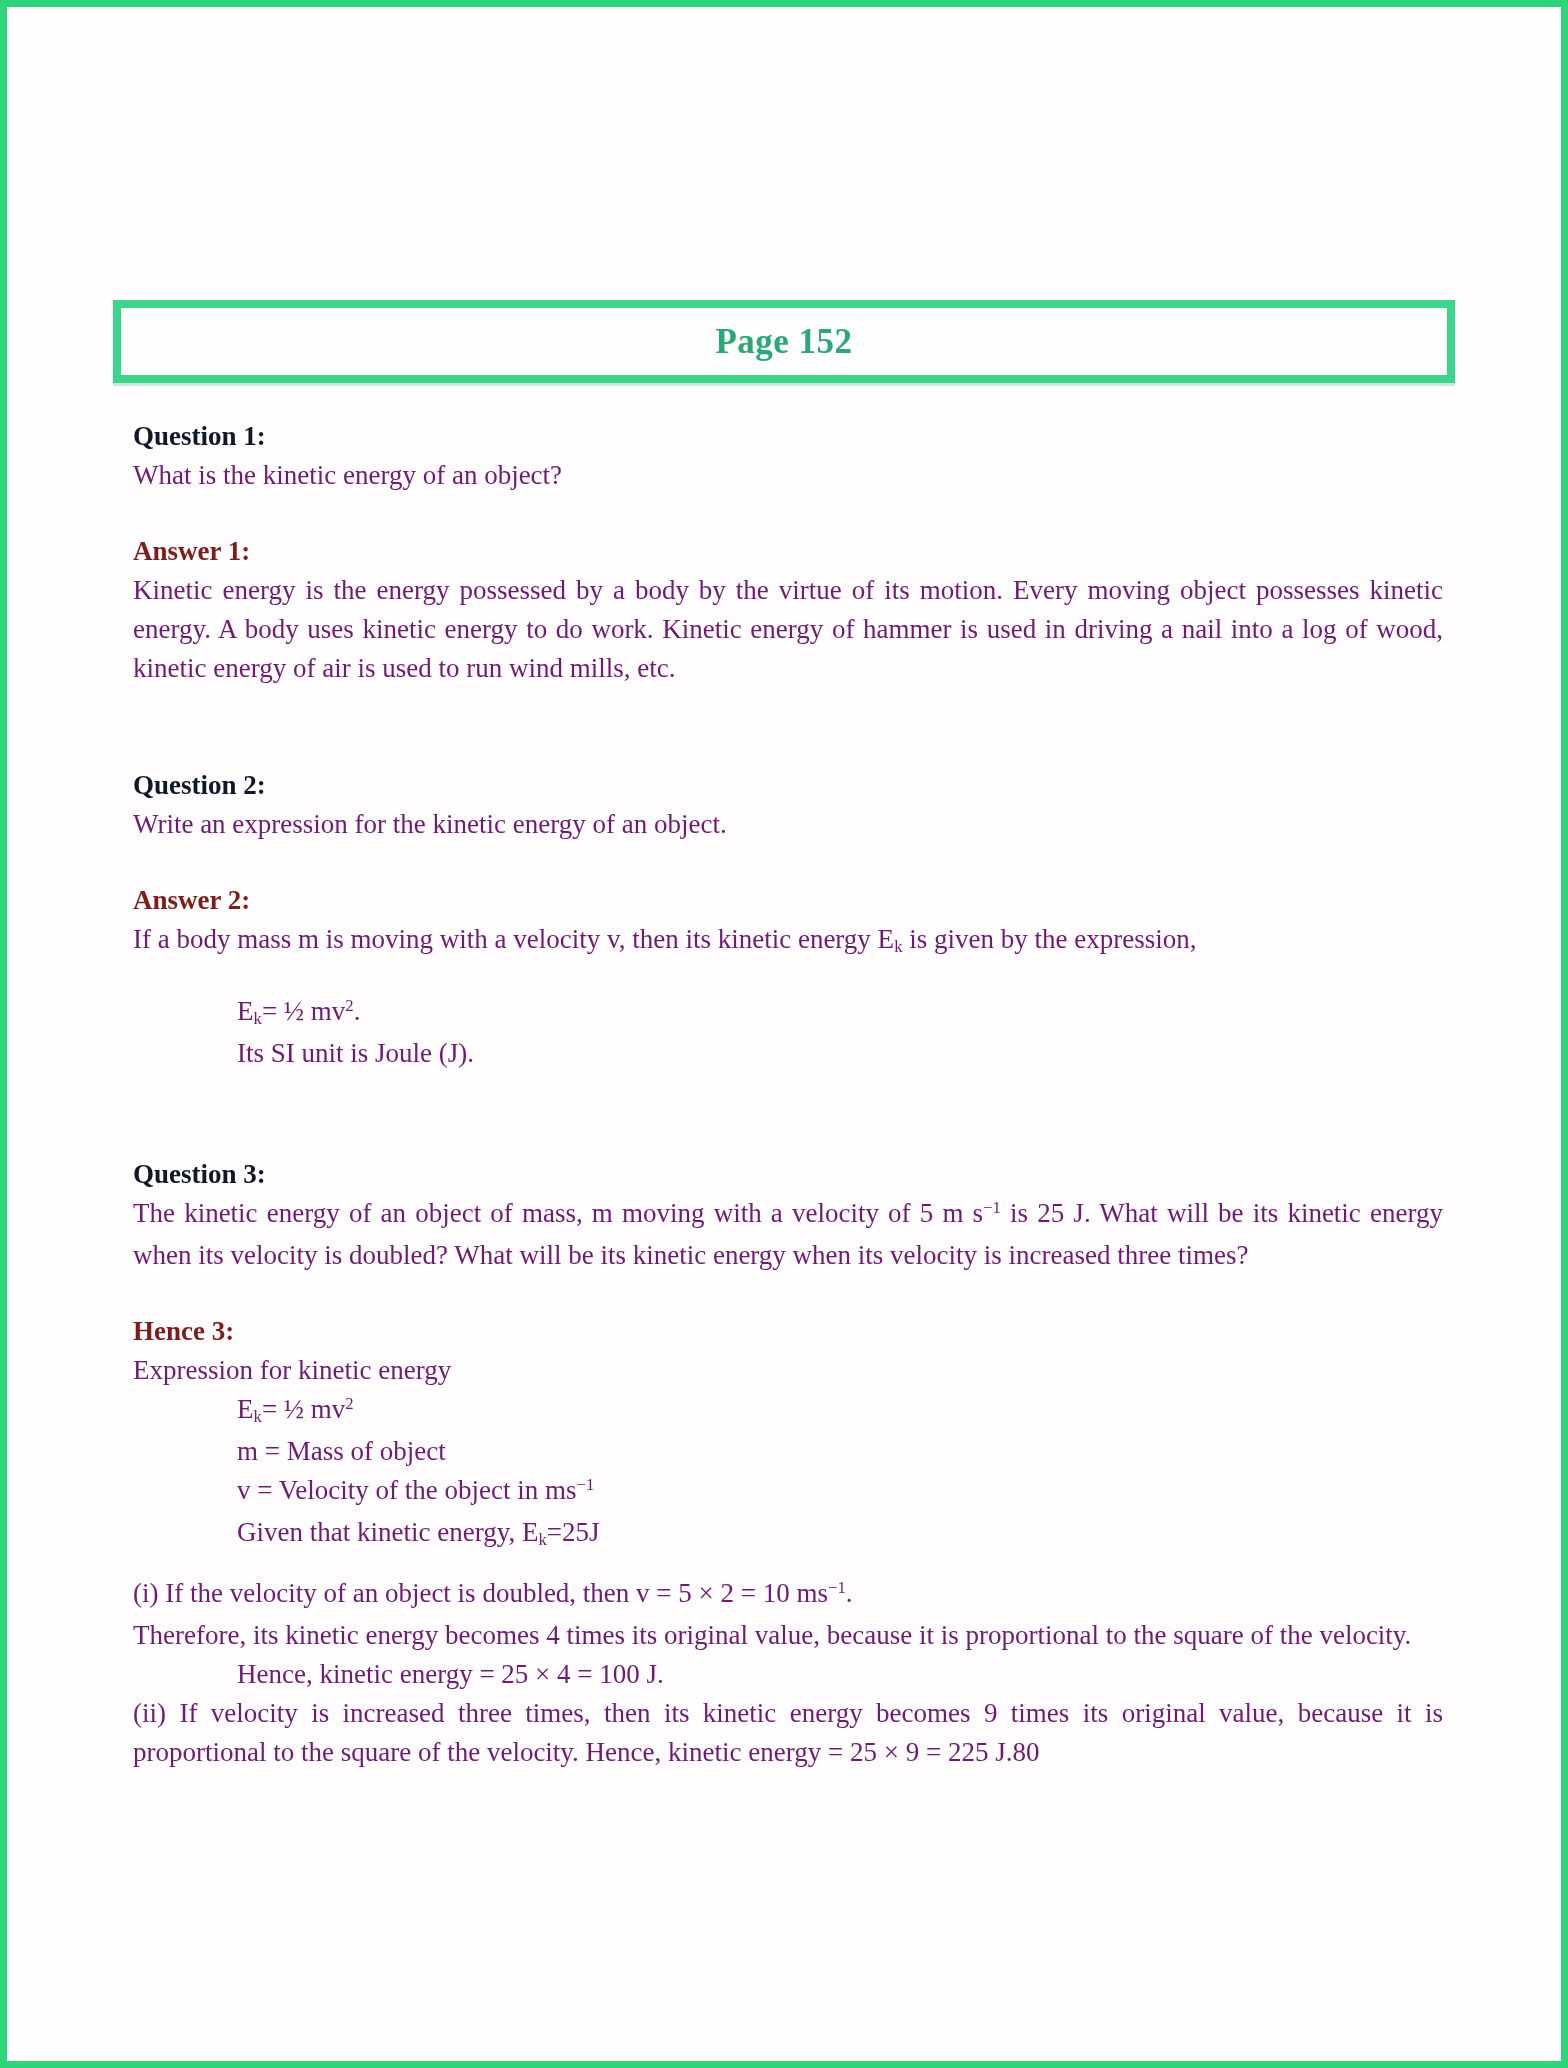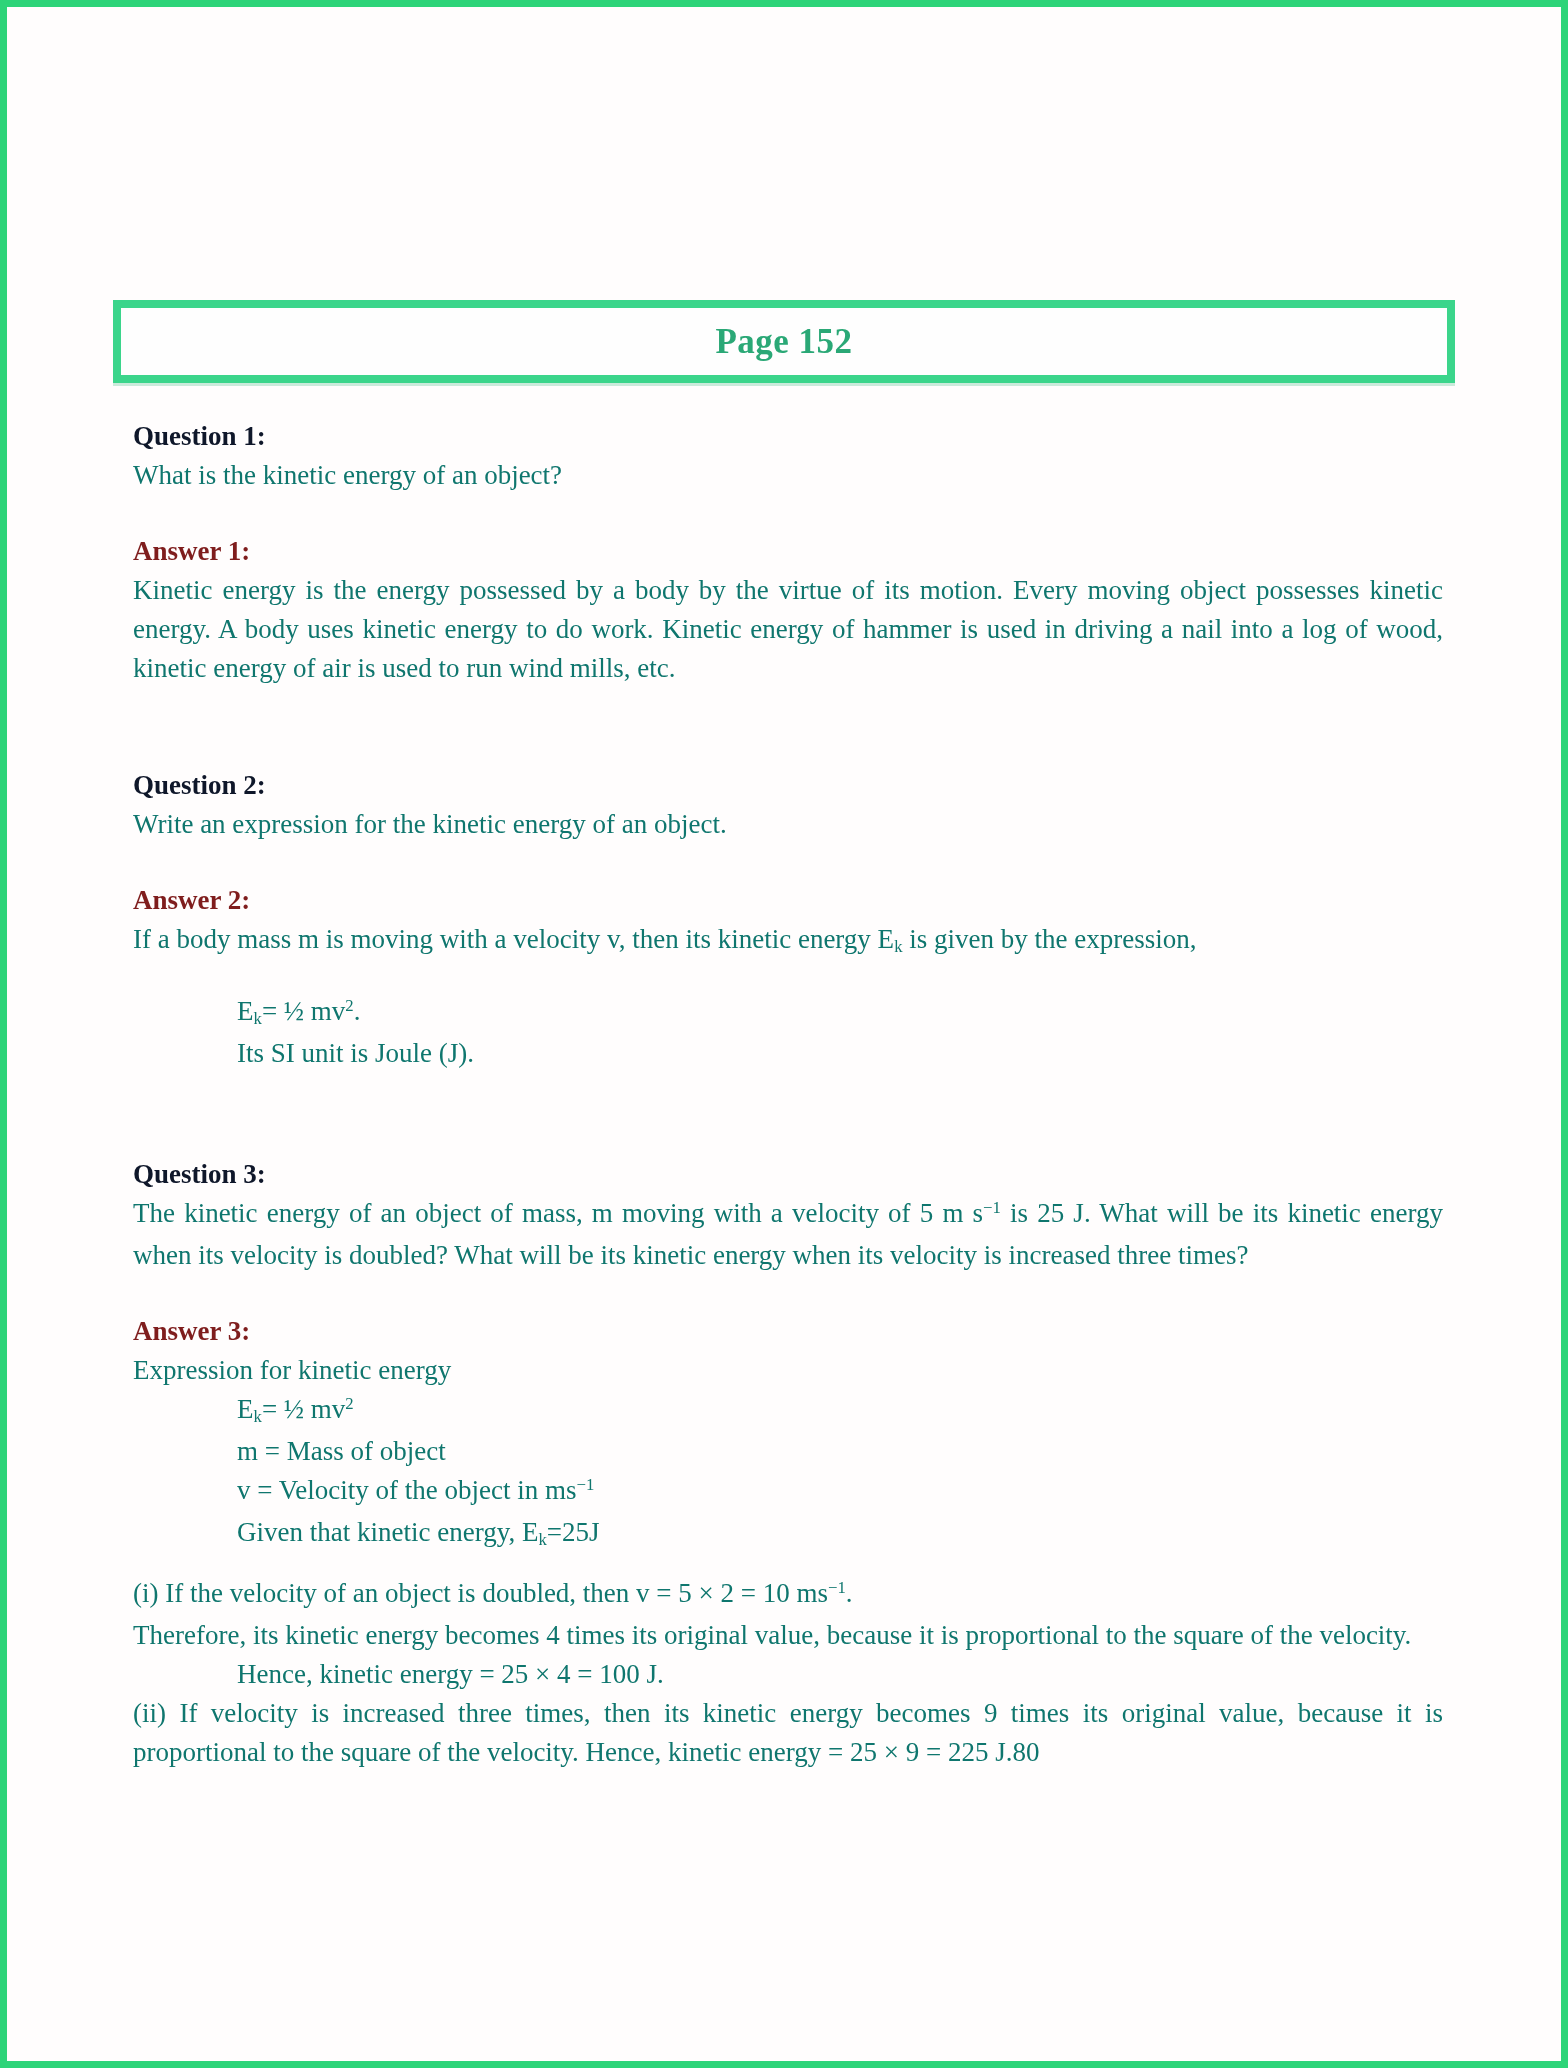--- a/index.html
+++ b/index.html
@@ -30,21 +30,21 @@
     font-weight: bold;
     color: #2aa876;
     letter-spacing: 0.5px;
   }
 
   .para {
     margin: 0;
     padding: 0 12px 0 20px;
     font-size: 27px;
     line-height: 39px;
-    color: #0f766e;
+    color: #701a75;
   }
   .justify { text-align: justify; }
   .indent  { padding-left: 124px; }
 
   .q-head, .a-head {
     margin: 0;
     padding: 0 12px 0 20px;
     font-size: 27px;
     line-height: 39px;
     font-weight: bold;
@@ -92,21 +92,21 @@
     <p class="para">Write an expression for the kinetic energy of an object.</p>
 
     <p class="a-head mt-a">Answer 2:</p>
     <p class="para"><span>If a body mass m is moving with a velocity v, then its kinetic energy E</span><span class="sb">k</span><span> is given by the expression,</span></p>
     <p class="para indent mt-eq"><span>E</span><span class="sb">k</span><span>= ½ mv</span><span class="sp">2</span><span>.</span></p>
     <p class="para indent">Its SI unit is Joule (J).</p>
 
     <p class="q-head mt-q3">Question 3:</p>
     <p class="para justify"><span>The kinetic energy of an object of mass, m moving with a velocity of 5 m s</span><span class="sp">−1</span><span> is 25 J. What will be its kinetic energy when its velocity is doubled? What will be its kinetic energy when its velocity is increased three times?</span></p>
 
-    <p class="a-head mt-a">Answer 3:</p>
+    <p class="a-head mt-a">Hence 3:</p>
     <p class="para">Expression for kinetic energy</p>
     <p class="para indent"><span>E</span><span class="sb">k</span><span>= ½ mv</span><span class="sp">2</span></p>
     <p class="para indent">m = Mass of object</p>
     <p class="para indent"><span>v = Velocity of the object in ms</span><span class="sp">−1</span></p>
     <p class="para indent"><span>Given that kinetic energy, E</span><span class="sb">k</span><span>=25J</span></p>
 
     <p class="para mt-i"><span>(i) If the velocity of an object is doubled, then v = 5 × 2 = 10 ms</span><span class="sp">−1</span><span>.</span></p>
     <p class="para justify">Therefore, its kinetic energy becomes 4 times its original value, because it is proportional to the square of the velocity.</p>
     <p class="para indent">Hence, kinetic energy = 25 × 4 = 100 J.</p>
     <p class="para justify">(ii) If velocity is increased three times, then its kinetic energy becomes 9 times its original value, because it is proportional to the square of the velocity. Hence, kinetic energy = 25 × 9 = 225 J.80</p>

